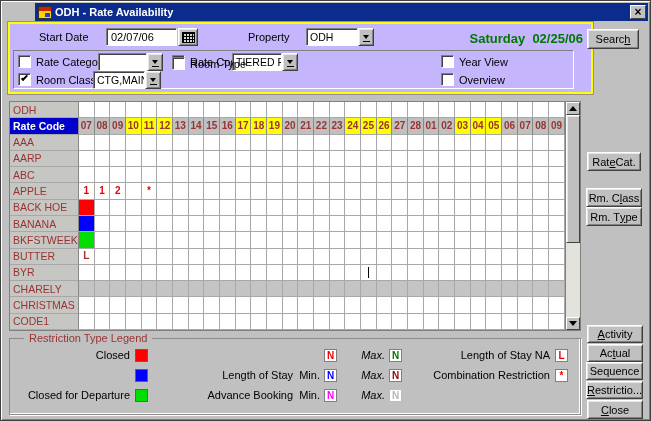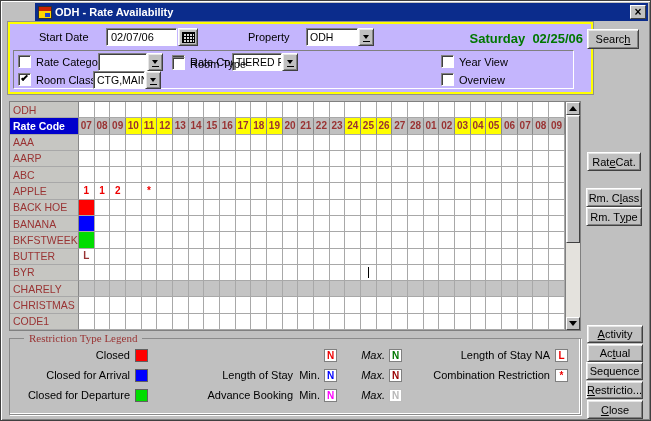--- a/index.html
+++ b/index.html
@@ -59,21 +59,21 @@
   .sb-btn.up{top:0;}
   .sb-btn.down{bottom:0;}
   .up-tri{width:0;height:0;border:4px solid transparent;border-bottom:5px solid #000;margin-top:-4px;}
   .dn-tri2{width:0;height:0;border:4px solid transparent;border-top:5px solid #000;margin-bottom:-4px;}
   .sb-thumb{position:absolute;left:0;top:13px;width:14px;height:128px;background:#c0c0c0;border-top:1px solid #fff;border-left:1px solid #fff;border-right:1px solid #404040;border-bottom:1px solid #404040;box-shadow:inset 1px 1px 0 #e6e6e6;}
   
   .side-btn{width:54px;height:19px;}
   .side-btn u{text-decoration:underline;}
   
   .legend{position:absolute;left:8px;top:337px;width:572px;height:77px;border:1px solid #8a8a8a;box-shadow:inset -1px -1px 0 #ffffff, 1px 1px 0 #ffffff;}
-  .legend-title{position:absolute;top:-7px;left:14px;background:#c0c0c0;padding:0 5px;color:var(--date-text,#993333);font-size:11px;font-family:Liberation Serif, serif;}
+  .legend-title{position:absolute;top:-7px;left:14px;background:#c0c0c0;padding:0 5px;color:var(--date-text,#993333);font-size:11px;}
   #legend-body{position:absolute;inset:0;}
   .lg-lbl{position:absolute;left:0;width:120px;text-align:right;font-size:11px;white-space:nowrap;}
   .lg-swatch{position:absolute;left:125px;width:13px;height:13px;border:1px solid #606060;}
   .lg-lbl2{position:absolute;left:120px;width:190px;text-align:right;font-size:11px;white-space:nowrap;}
   .lg-max{position:absolute;left:343px;width:32px;text-align:right;font-size:11px;font-style:italic;}
   .lg-lbl3{position:absolute;left:330px;width:210px;text-align:right;font-size:11px;white-space:nowrap;}
   .lg-box{position:absolute;width:13px;height:13px;background:#fff;border:1px solid #808080;font-size:10px;font-weight:bold;text-align:center;line-height:12px;}
   .lg-box.disbox{border-color:#bdbdbd;}
 </style>
 </head>
@@ -675,21 +675,20 @@
           <span class="dn-tri2"></span>
         </div>
     </div>
   </div>
 
   <div class="legend">
     <span class="legend-title">Restriction Type Legend</span>
     <div id="legend-body">
         <span class="lg-lbl" style="top:10px">Closed</span>
         <span class="lg-swatch" style="top:10px;background:#ff0000"></span>
-        <span class="lg-lbl" style="top:30px">Closed for Arrival</span>
         <span class="lg-swatch" style="top:30px;background:#0000ff"></span>
         <span class="lg-lbl" style="top:50px">Closed for Departure</span>
         <span class="lg-swatch" style="top:50px;background:#00dd00"></span>
         <span class="lg-box" style="top:10px;left:314px;color:#ee0000">N</span>
         <span class="lg-max" style="top:10px">Max.</span>
         <span class="lg-box" style="top:10px;left:379px;color:#007700">N</span>
         <span class="lg-lbl2" style="top:30px">Length of Stay&nbsp; Min.</span>
         <span class="lg-box" style="top:30px;left:314px;color:#0000ff">N</span>
         <span class="lg-max" style="top:30px">Max.</span>
         <span class="lg-box" style="top:30px;left:379px;color:#990000">N</span>

